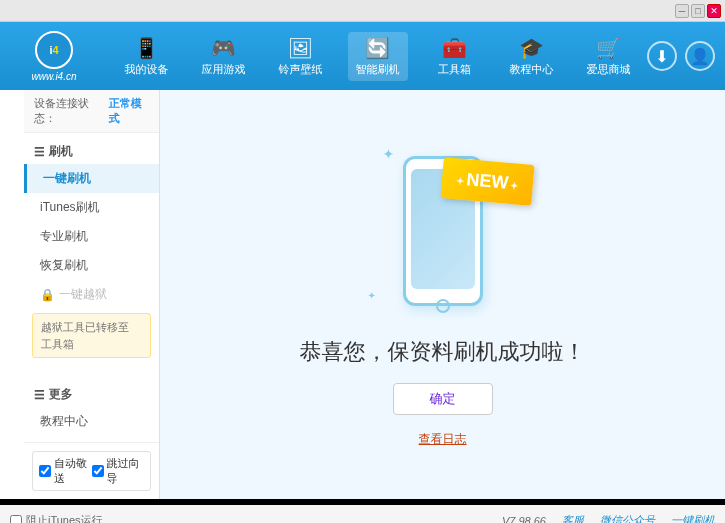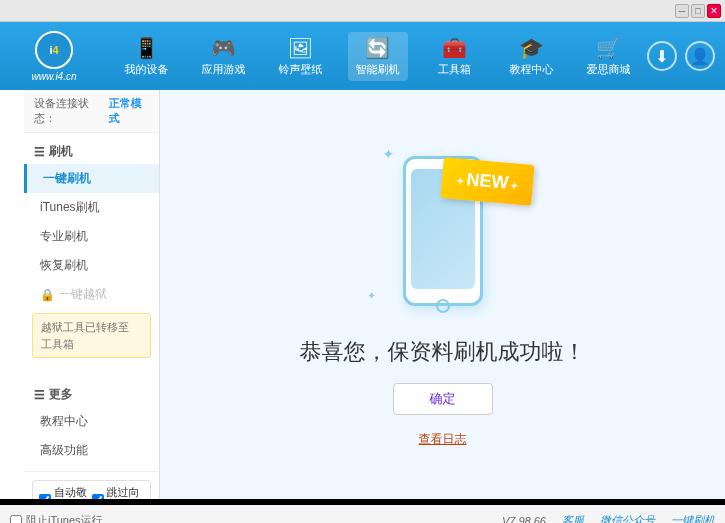--- a/index.html
+++ b/index.html
@@ -465,23 +465,20 @@
     <div class="sidebar-divider"></div>
 
     <div class="sidebar-section">
       <div class="sidebar-section-header">
         <span>☰</span>
         <span>更多</span>
       </div>
       <div class="sidebar-item">
         <span>教程中心</span>
       </div>
-      <div class="sidebar-item">
-        <span>高级功能</span>
-      </div>
     </div>
 
     <div class="sidebar-bottom">
       <div class="checkbox-row">
         <label class="checkbox-item">
           <input type="checkbox" checked="" style="">
           <span>自动敬送</span>
         </label>
         <label class="checkbox-item">
           <input type="checkbox" checked="" style="">

